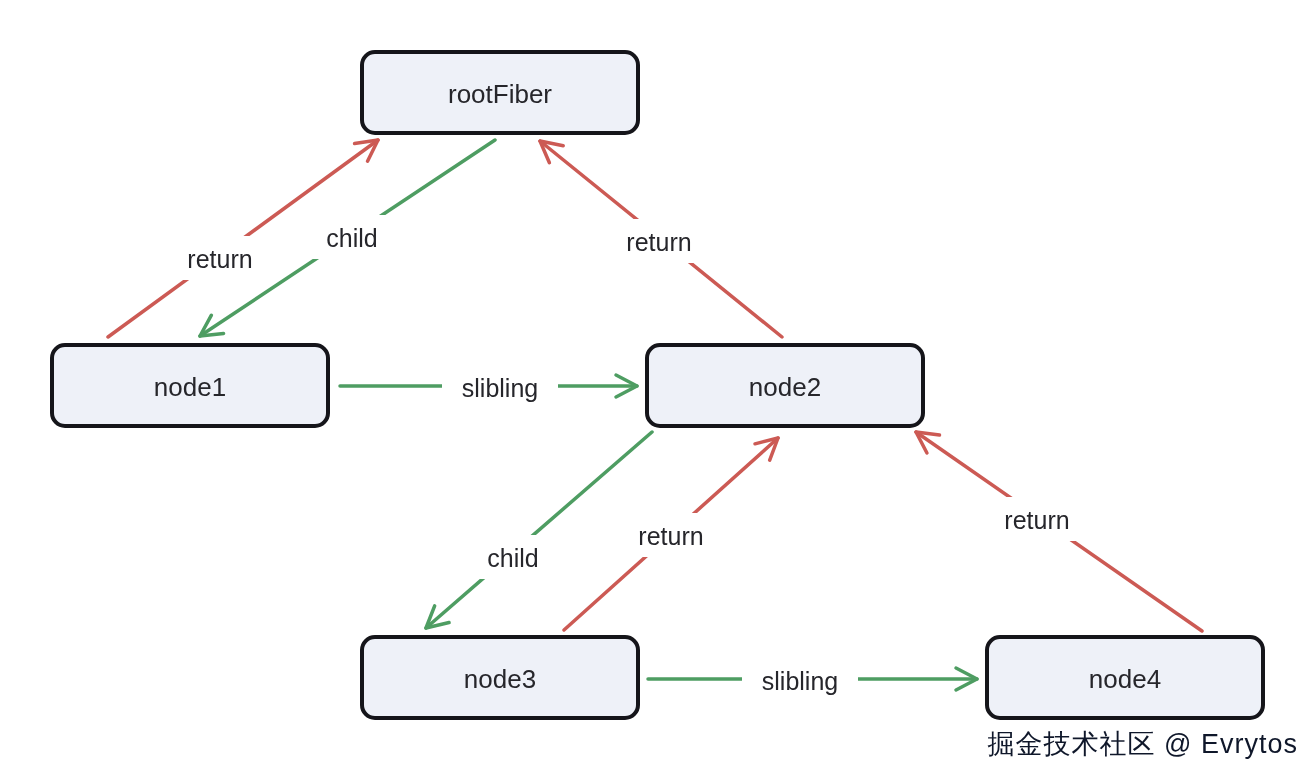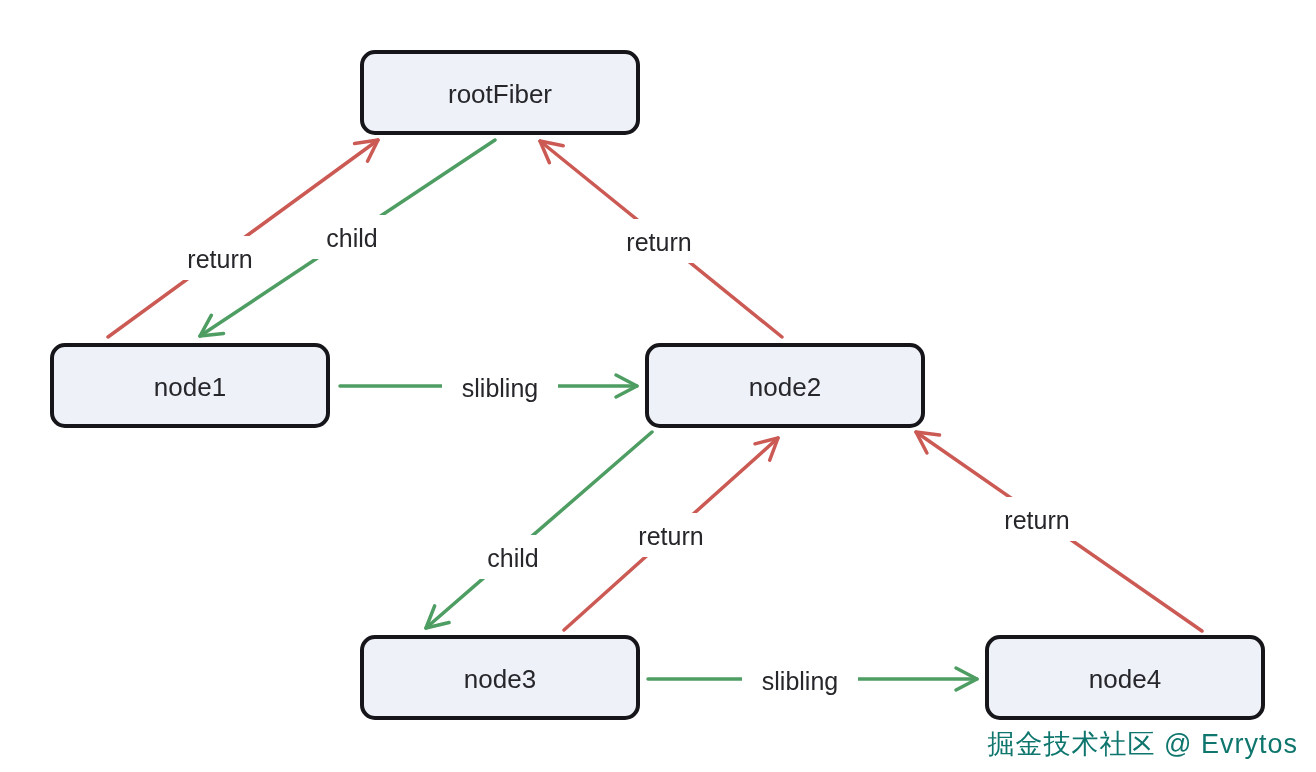--- a/index.html
+++ b/index.html
@@ -44,21 +44,21 @@
     font-size: 25px;
     font-family: "Liberation Sans", "DejaVu Sans", sans-serif;
     text-anchor: middle;
     dominant-baseline: central;
   }
   .watermark {
     position: absolute;
     right: 18px;
     bottom: 10px;
     font-size: 27px;
-    color: #0f766e;
+    color: #0f172a;
     text-shadow: 2px 2px 0 #ffffff, 1px 1px 0 #ffffff;
     letter-spacing: 1px;
     white-space: nowrap;
     user-select: none;
   }
 </style>
 </head>
 <body>
 
 <div class="stage">

